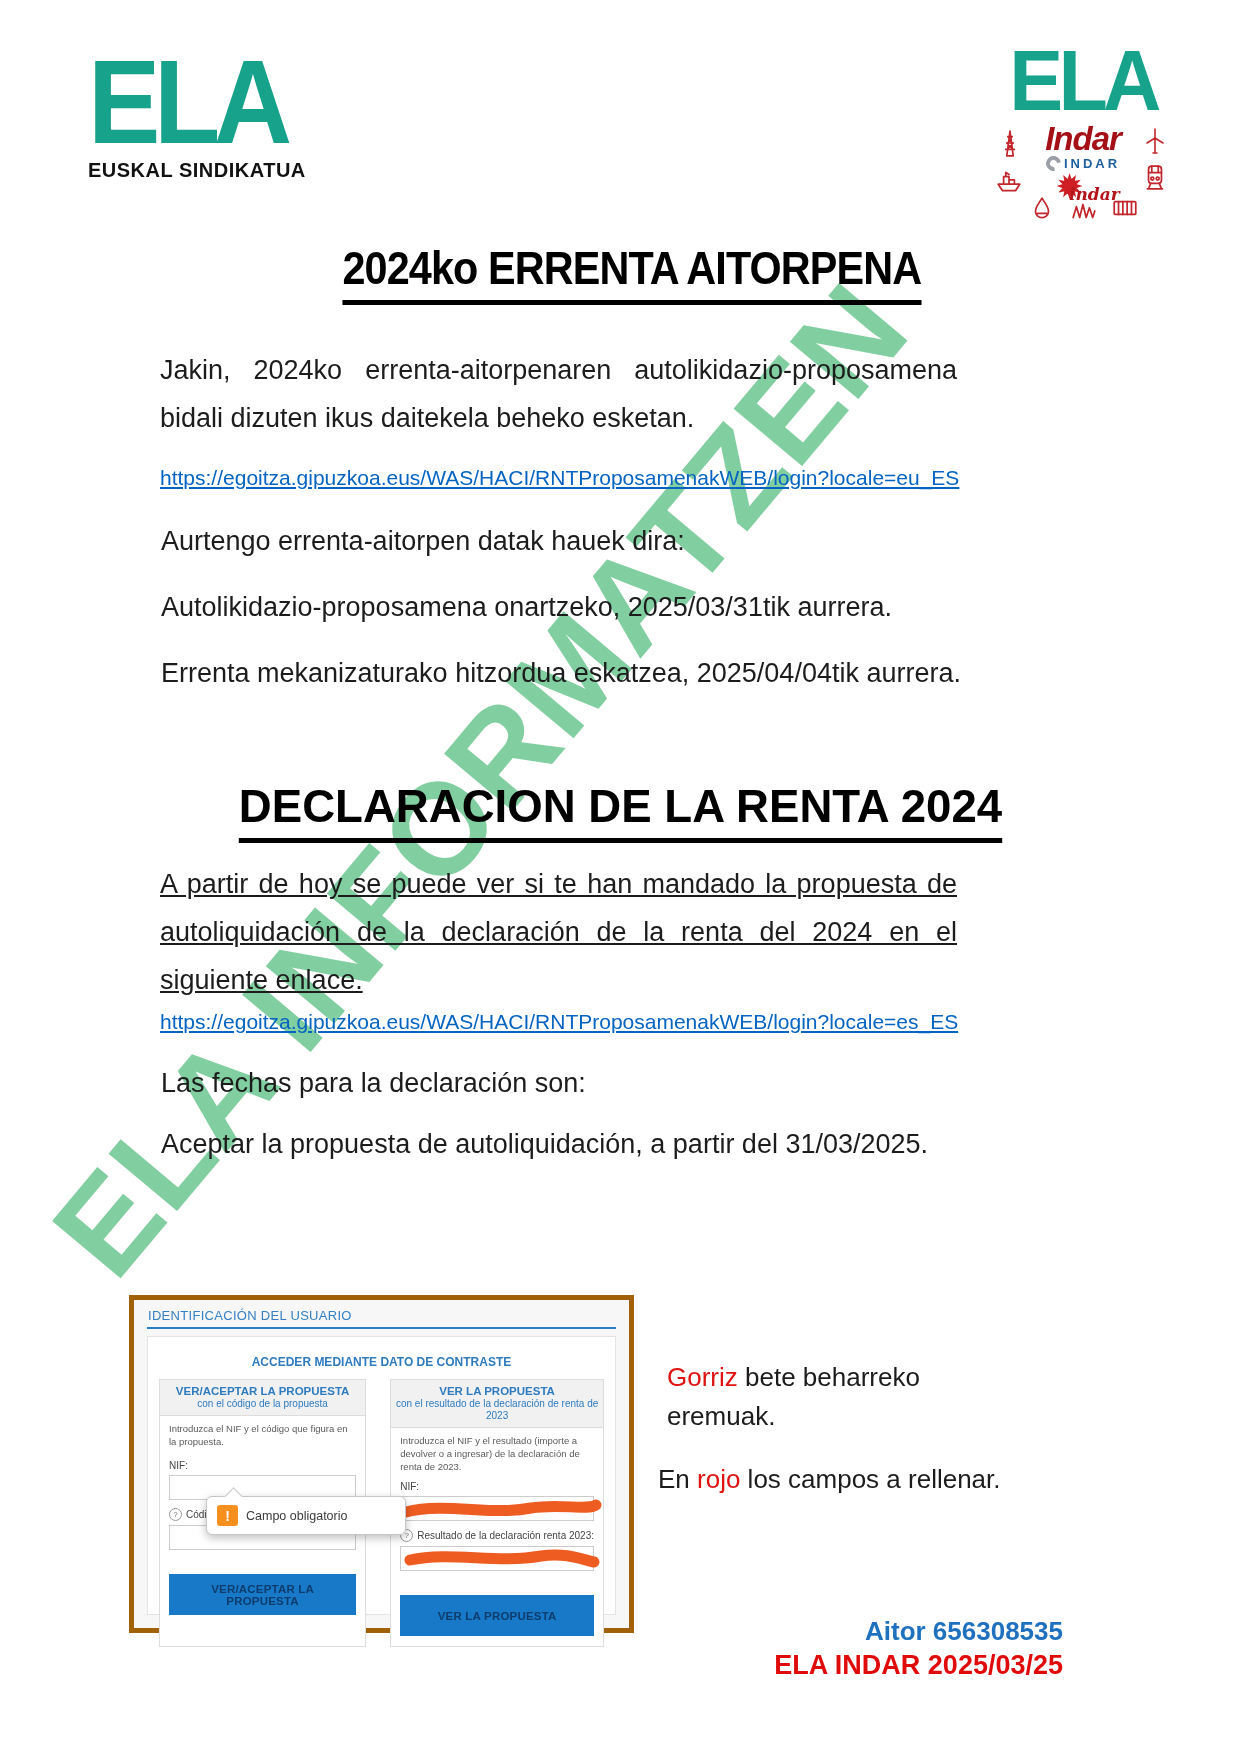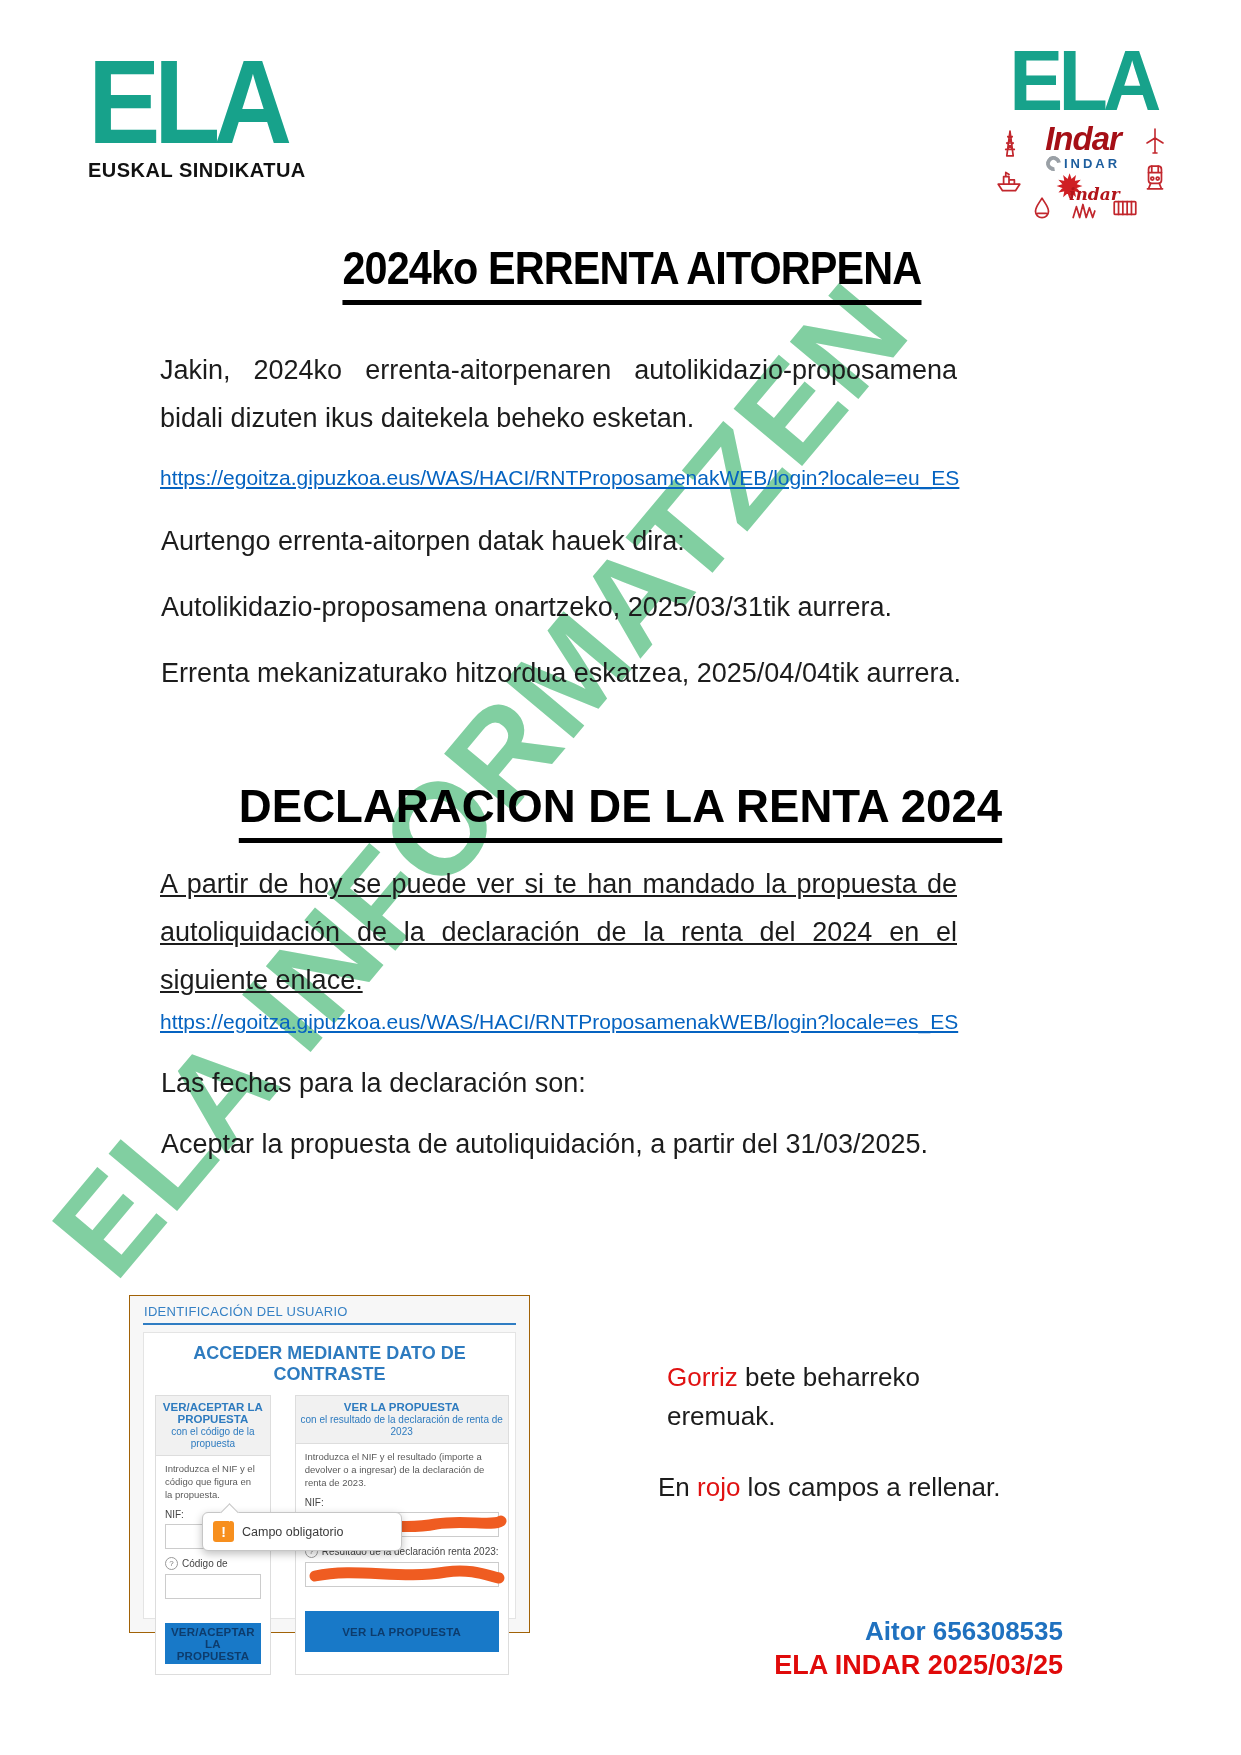--- a/index.html
+++ b/index.html
@@ -51,28 +51,28 @@
   .para-eu{top:346px;}
   .para-es{top:860px;text-decoration:underline;}
   .line{position:absolute;left:161px;font-size:27px;color:#1c1c1c;white-space:nowrap;}
   .eu-l1{top:526px;} .eu-l2{top:592px;} .eu-l3{top:658px;}
   .es-l1{top:1068px;} .es-l2{top:1129px;} .es-l3{top:1188px;}
   .doc-link{position:absolute;left:160px;font-size:21px;color:#0563c1;
     text-decoration:underline;white-space:nowrap;}
   .link-eu{top:466px;} .link-es{top:1010px;}
 
   
-  .shot{position:absolute;left:129px;top:1295px;width:401px;height:338px;
-    background:#f7f7f7;border:1px solid #a16207;box-sizing:border-box;
+  .shot{position:absolute;left:129px;top:1295px;width:505px;height:338px;
+    background:#f7f7f7;border:5px solid #a16207;box-sizing:border-box;
     font-family:"Liberation Sans",sans-serif;}
   .shot-title{margin:8px 14px 4px;font-size:13px;color:#3580c4;letter-spacing:.3px;}
   .shot-rule{border-top:2px solid #2f7dc3;margin:0 13px;}
   .shot-body{position:absolute;left:13px;right:13px;top:36px;bottom:13px;
     background:#fff;border:1px solid #e4e4e4;padding:8px 11px 10px;box-sizing:border-box;}
-  .access-heading{text-align:center;font-weight:700;color:#2e7bbf;font-size:18px;margin:2px 0 10px;}
+  .access-heading{text-align:center;font-weight:700;color:#2e7bbf;font-size:12px;margin:10px 0 10px;}
   .cards{display:flex;gap:24px;}
   .card{flex:1;border:1px solid #ddd;background:#fff;position:relative;box-sizing:border-box;}
   .card-header{background:#f1f1f1;border-bottom:1px solid #ddd;text-align:center;padding:5px 3px;}
   .card-title{font-size:11.5px;font-weight:700;color:#2e7bbf;}
   .card-sub{font-size:10px;color:#2e7bbf;margin-top:1px;line-height:1.2;}
   .card-body{padding:7px 9px 10px;}
   .instr{font-size:9.5px;color:#5a5a5a;line-height:1.35;min-height:29px;}
   .fld-label{font-size:10px;color:#444;margin:8px 0 4px;display:flex;align-items:center;gap:4px;white-space:nowrap;overflow:hidden;}
   .help{flex:0 0 auto;width:11px;height:11px;border:1px solid #999;border-radius:50%;
     font-size:8px;color:#777;display:inline-flex;align-items:center;justify-content:center;}
@@ -86,21 +86,21 @@
     display:flex;align-items:center;gap:8px;padding:8px 10px;z-index:5;}
   .tooltip-arrow{position:absolute;left:20px;top:-7px;width:12px;height:12px;background:#fff;
     border-left:1px solid #c6c6c6;border-top:1px solid #c6c6c6;transform:rotate(45deg);}
   .tooltip-icon{flex:0 0 auto;width:21px;height:21px;background:#f78f1e;border-radius:3px;
     color:#fff;font-weight:800;font-size:14px;display:flex;align-items:center;justify-content:center;}
   .tooltip-text{font-size:12.5px;color:#3a3a3a;}
 
   
   .notes{position:absolute;left:658px;top:1358px;width:420px;font-size:26px;color:#1c1c1c;}
   .note-eu{margin-left:9px;width:300px;line-height:1.5;}
-  .note-es{margin-top:32px;line-height:1.5;}
+  .note-es{margin-top:24px;line-height:1.5;}
   .red-word{color:#e01212;}
   .footer{position:absolute;right:178px;top:1615px;text-align:right;font-weight:800;line-height:1.28;}
   .footer-contact{font-size:26px;color:#1f71bf;}
   .footer-org{font-size:27px;color:#e00a0a;}
 
   .red-ic{stroke:#c2272d;fill:none;stroke-width:1.6;stroke-linecap:round;stroke-linejoin:round;}
 </style>
 </head>
 <body>
 

